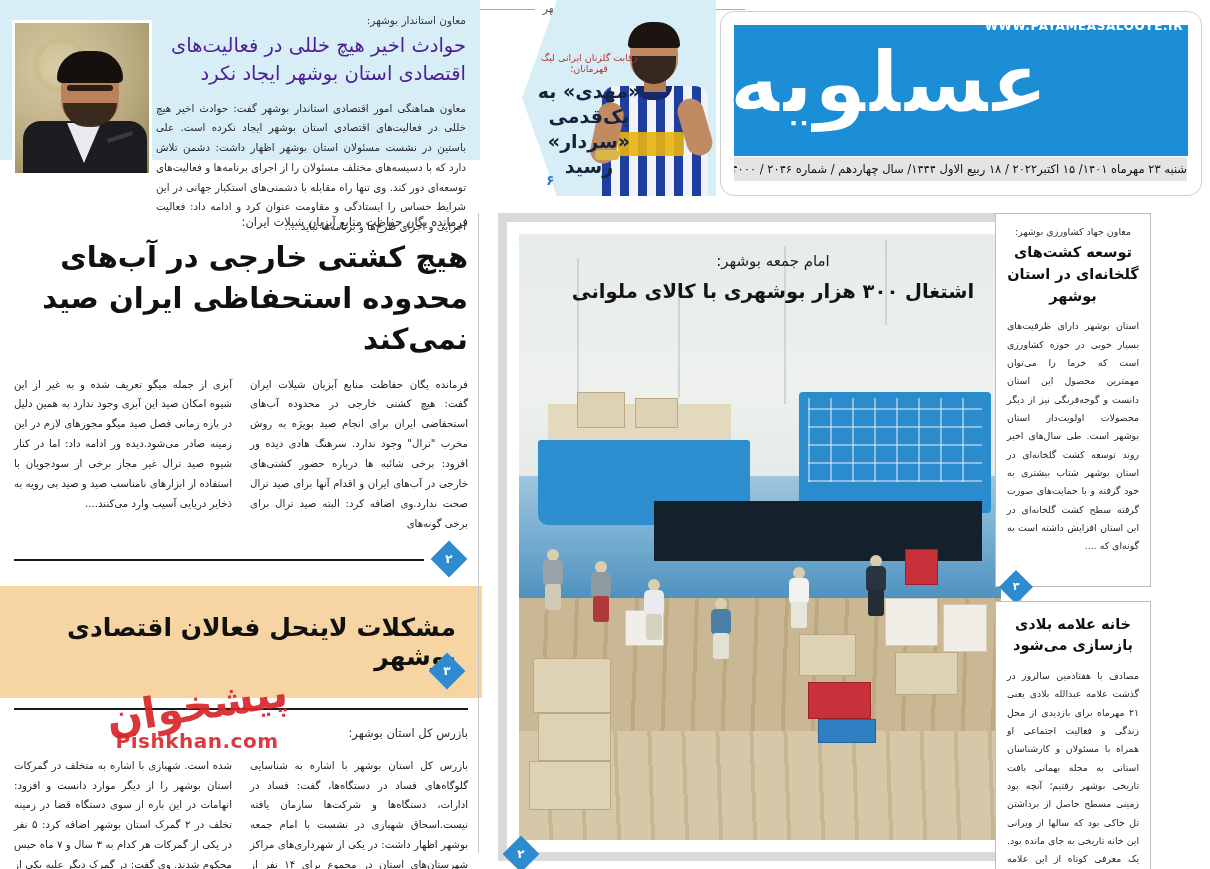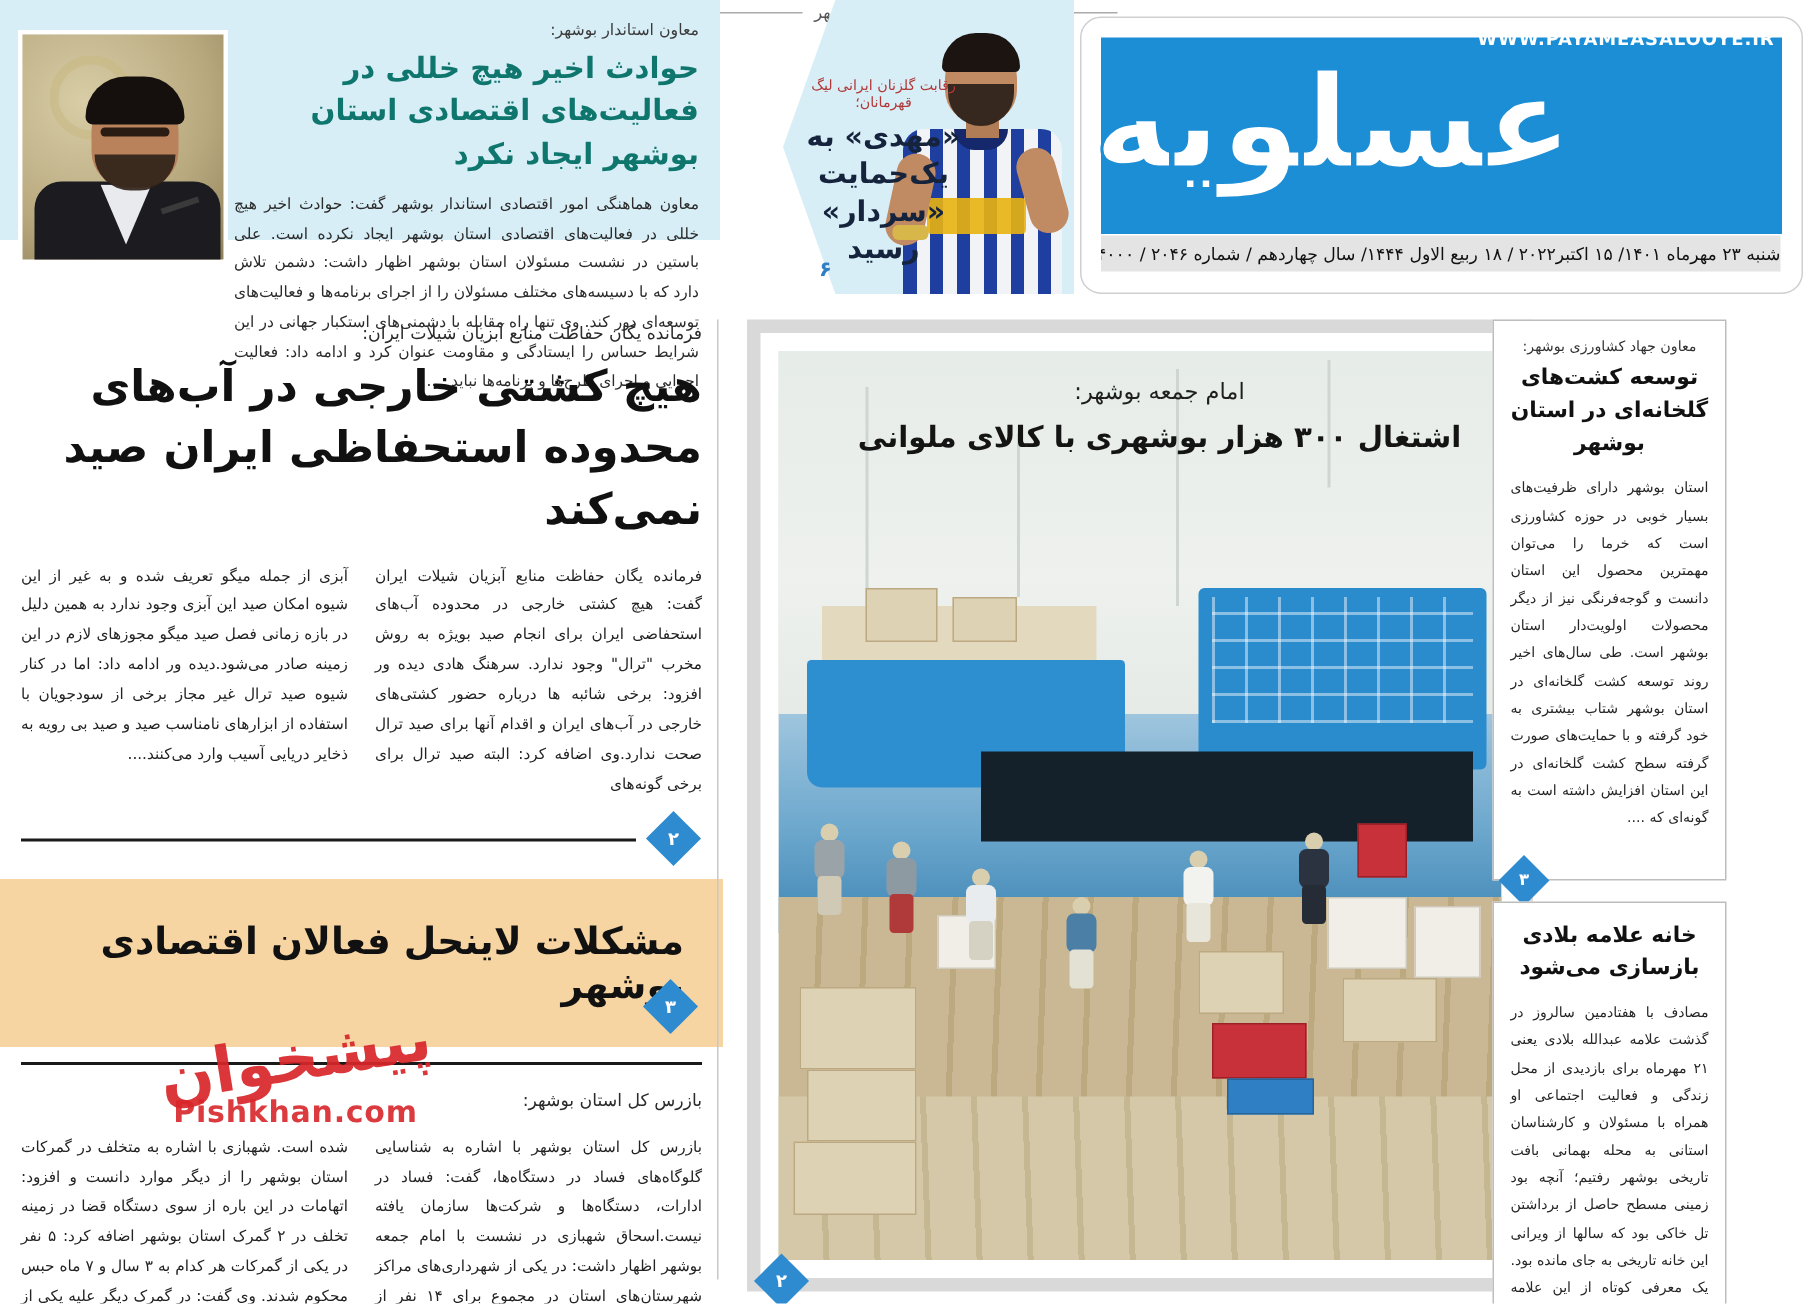--- a/index.html
+++ b/index.html
@@ -94,21 +94,21 @@
   .tp-ring { position:absolute; left:18px; top:14px; width:56px; height:56px; border:6px solid #c9b882; border-radius:50%; opacity:.55;}
   .tp-head { position:absolute; left:46px; top:36px; width:58px; height:66px; background:#b9825b; border-radius:28px 28px 24px 24px;}
   .tp-hair { position:absolute; left:42px; top:28px; width:66px; height:32px; background:#15100d; border-radius:32px 32px 6px 6px;}
   .tp-brow { position:absolute; left:52px; top:62px; width:46px; height:6px; background:#2a1c12; border-radius:3px;}
   .tp-beard{ position:absolute; left:48px; top:80px; width:54px; height:24px; background:#2c1f16; border-radius:0 0 26px 26px; opacity:.9;}
   .tp-suit { position:absolute; left:8px; top:98px; width:124px; height:58px; background:#1b1b20; border-radius:18px 18px 0 0;}
   .tp-shirt{ position:absolute; left:52px; top:100px; width:34px; height:40px; background:#e9eaee; transform: rotate(0deg); clip-path: polygon(50% 100%, 0 0, 100% 0);}
   .tp-mic  { position:absolute; left:92px; top:112px; width:26px; height:4px; background:#3a3a3a; transform:rotate(-18deg);}
   .toplead-text { position: absolute; top: 14px; right: 14px; width: 310px; text-align: right; }
   .toplead-kicker { font-size: 10.5px; color: #3a3a3a; margin-bottom: 6px; }
-  .toplead-title { font-size: 19.5px; font-weight: bold; color: #0f766e; line-height: 1.45; margin-bottom: 10px; }
+  .toplead-title { font-size: 19.5px; font-weight: normal; color: #4c1d95; line-height: 1.45; margin-bottom: 10px; }
   .toplead-body { font-size: 10.3px; color: #2b2b2b; line-height: 1.92; text-align: justify; }
 
   
   .body { position: absolute; top: 203px; left: 0; width: 1210px; height: 666px; }
 
   
   .col-left { position: absolute; top: 0; left: 0; width: 482px; height: 666px; padding: 12px 14px 0 14px; }
   .col-left::after { content:""; position:absolute; top:10px; left:478px; width:1px; height:640px; background:#c8c8c8; }
 
   .art-kicker { font-size: 11.5px; color: #2b2b2b; text-align: right; margin-bottom: 8px; }
@@ -238,21 +238,21 @@
         <div class="armL"></div>
           <div class="armR"></div>
           <div class="watch"></div>
         <div class="neck"></div>
           <div class="head"></div>
           <div class="beard"></div>
           <div class="hair"></div>
       </div>
       <div class="teaser-txt">
         <div class="teaser-kicker">رقابت گلزنان ایرانی لیگ قهرمانان؛</div>
-        <div class="teaser-title">«مهدی» به یک‌حمایت «سردار» رسید</div>
+        <div class="teaser-title">«مهدی» به یک‌قدمی «سردار» رسید</div>
       </div>
       <div class="teaser-page">۶</div>
     </div>
 
     <div class="toplead">
       <div class="toplead-photo">
         <div class="tp-bg"></div>
           <div class="tp-ring"></div>
         <div class="tp-suit"></div>
           <div class="tp-shirt"></div>

